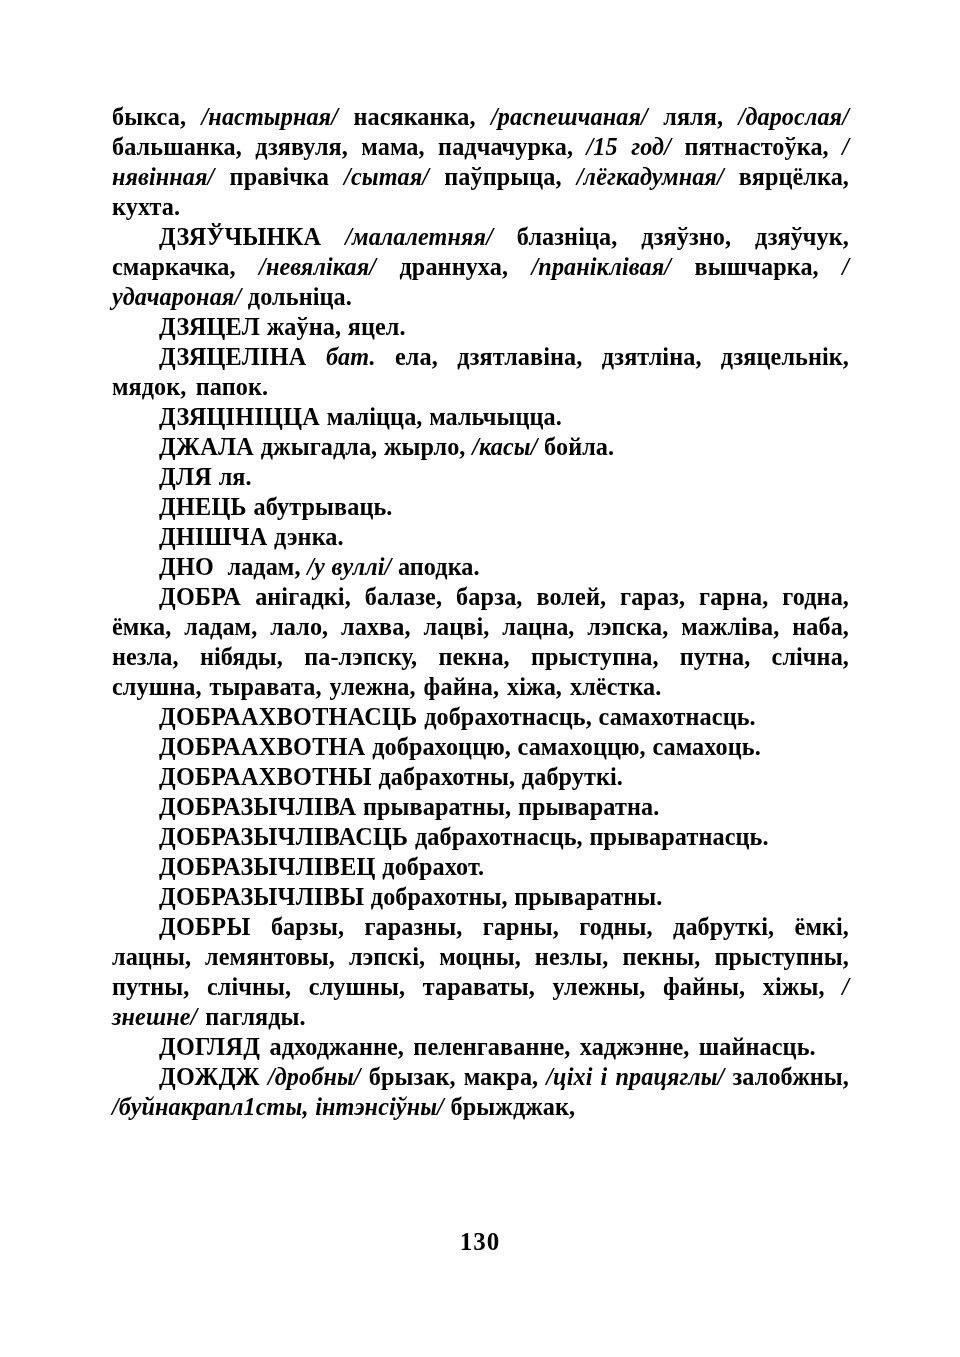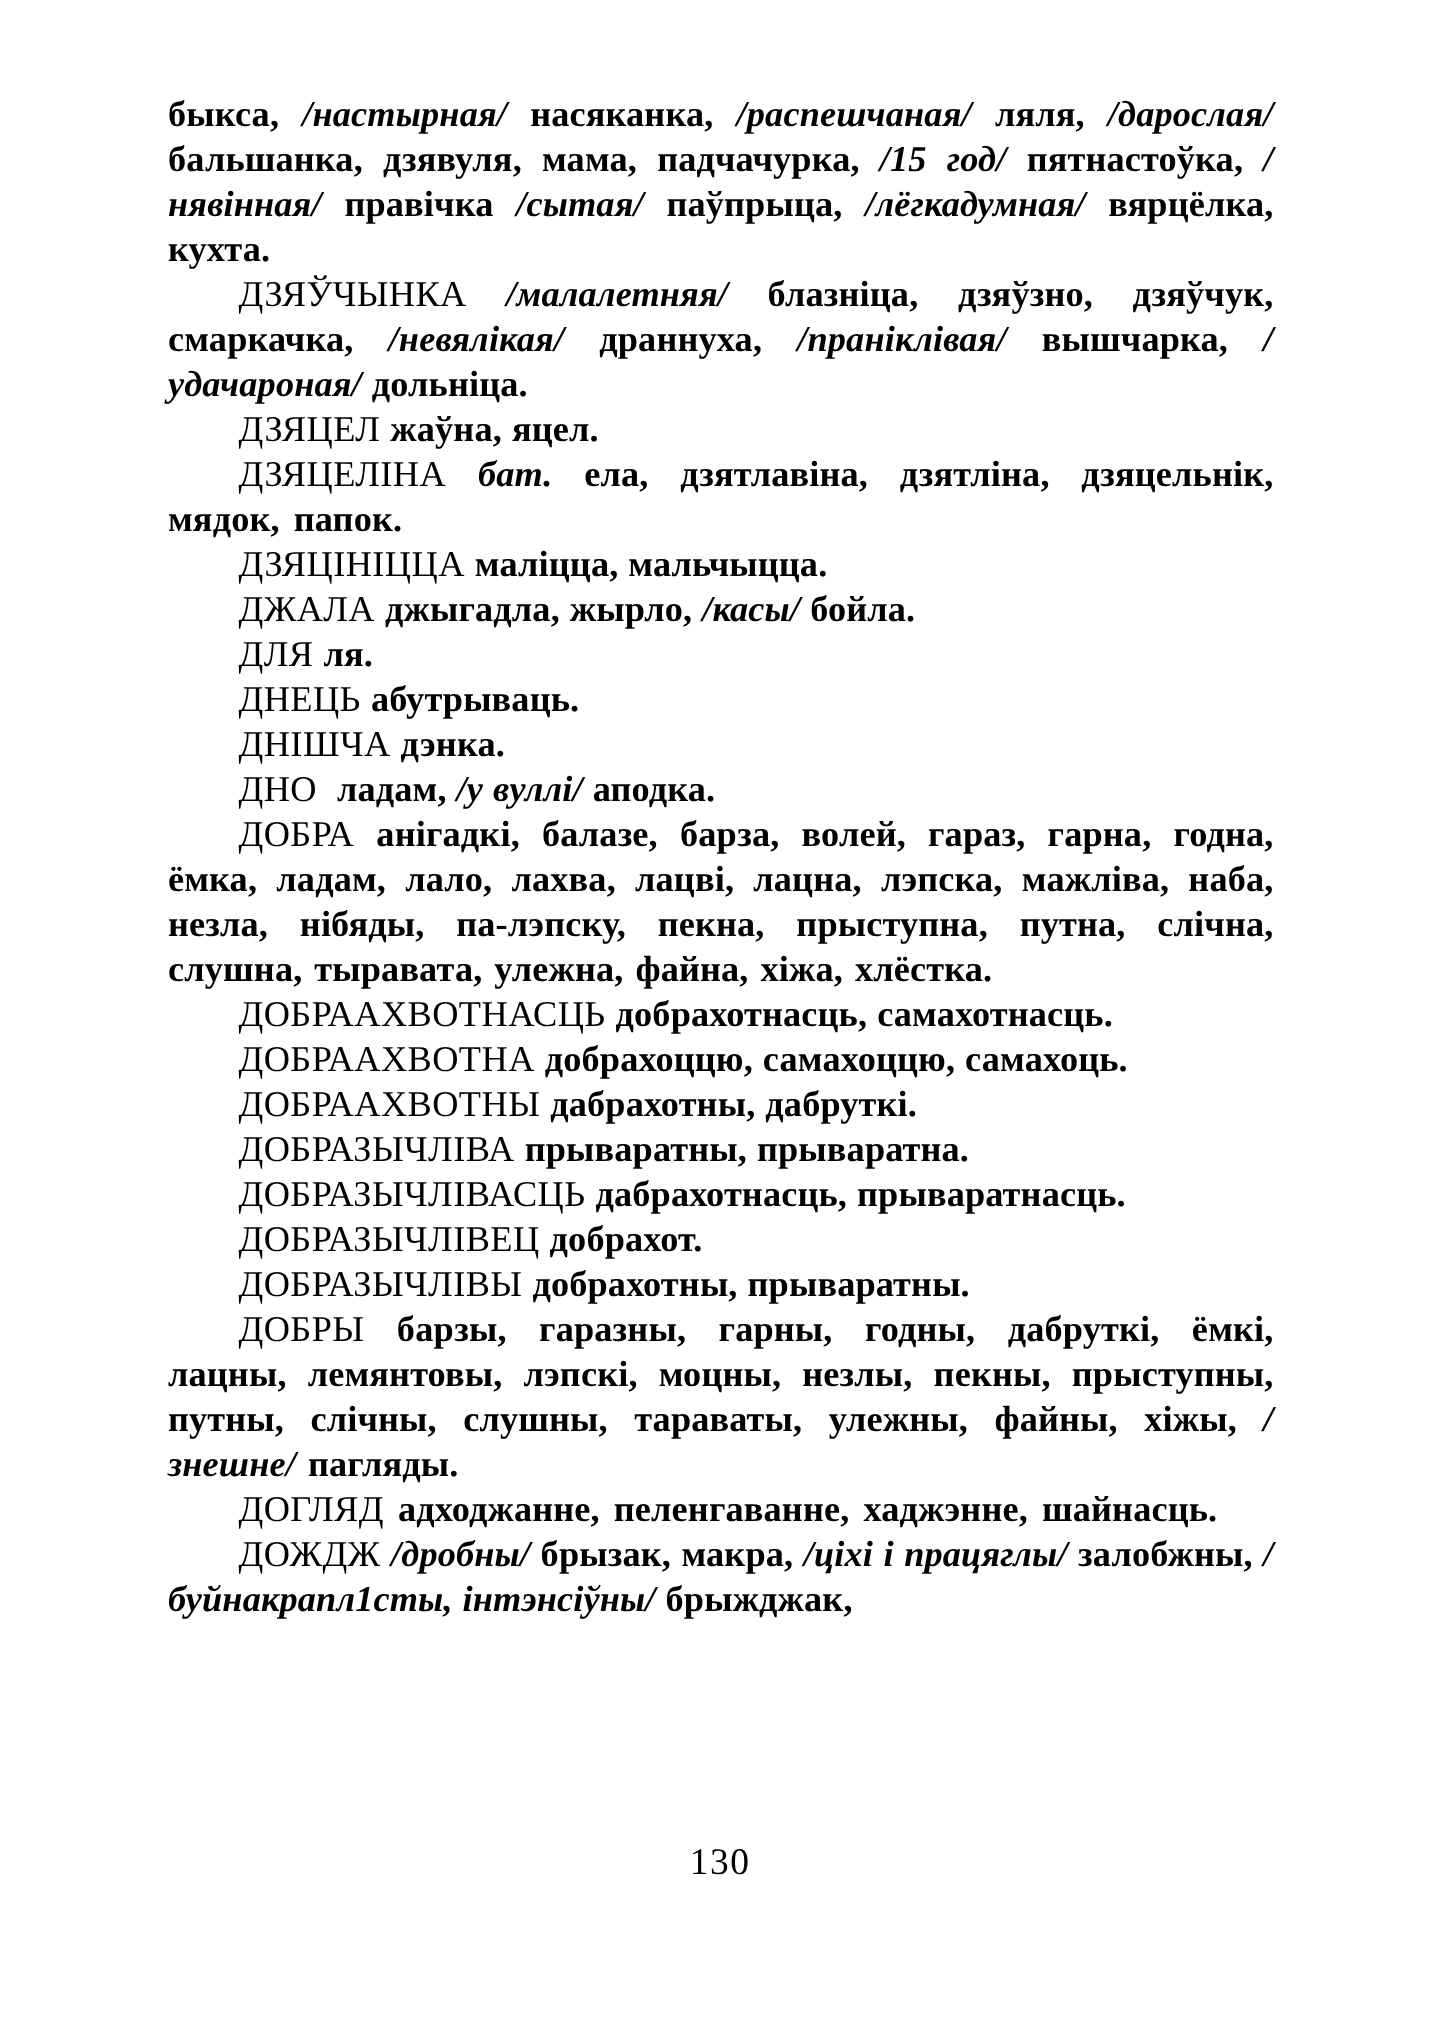--- a/index.html
+++ b/index.html
@@ -37,28 +37,29 @@
     font-size: 24.2px;
     line-height: 30.0px;
     letter-spacing: 0.1px;
     word-spacing: 0.5px;
     font-weight: 700;
     hyphens: none;
   }
   
   .para.cont {
     text-indent: 0;
+    margin-top: 40px;
   }
   
   .para.entry {
     text-indent: 47px;
   }
   
   .hw {
-    font-weight: 400;
+    font-weight: 700;
     letter-spacing: 0.3px;
   }
   
   .it {
     font-style: italic;
     font-weight: 700;
   }
   
   .syn {
     font-weight: 700;
@@ -70,21 +71,21 @@
   .para.loose2 {
     word-spacing: 1.8px;
   }
   #page-number {
     position: absolute;
     left: 0;
     top: 1228px;
     width: 960px;
     text-align: center;
     font-size: 25px;
-    font-weight: 400;
+    font-weight: 700;
     font-family: "Liberation Serif", "DejaVu Serif", serif;
     letter-spacing: 1px;
   }
 </style>
 </head>
 <body>
 
 <div id="page">
 
   <div id="text-column">

